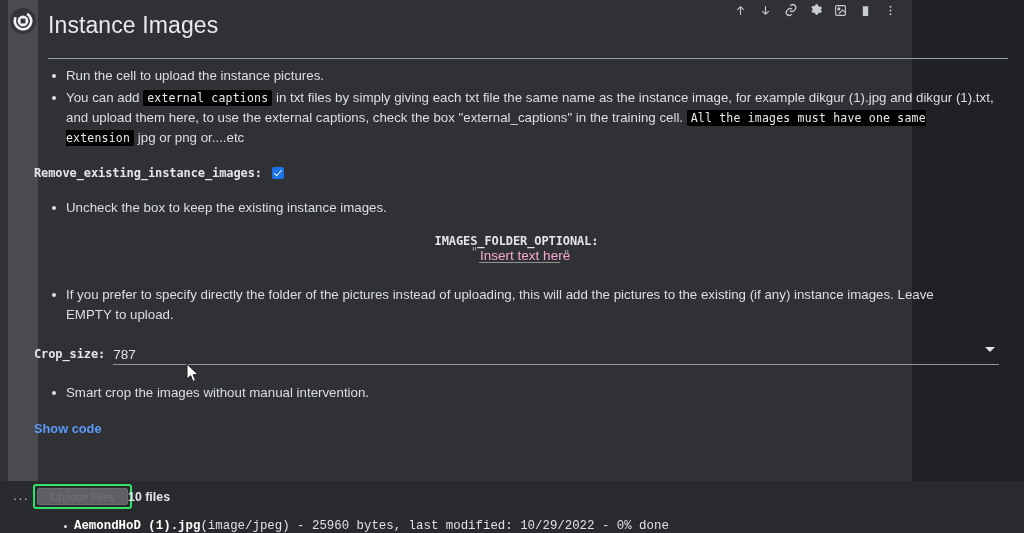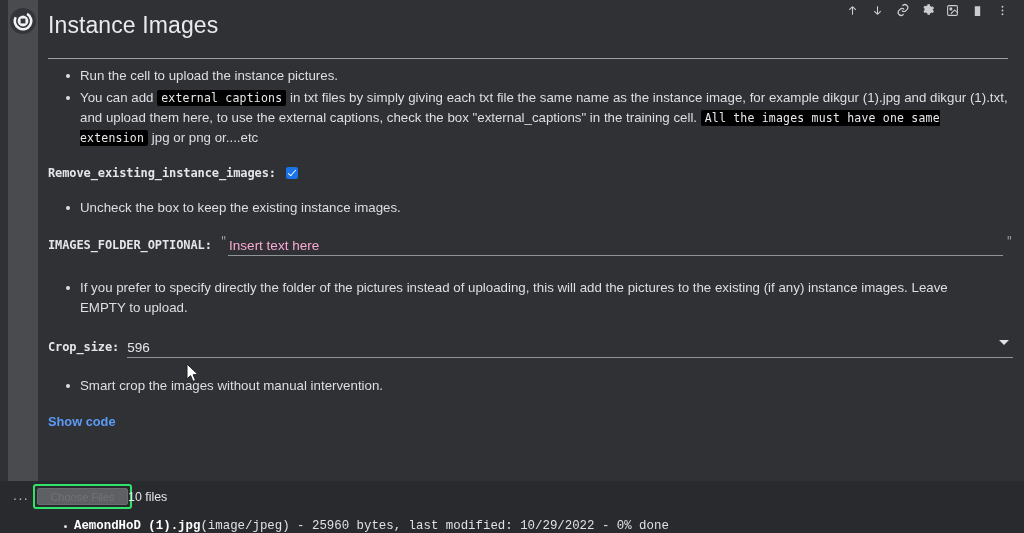--- a/index.html
+++ b/index.html
@@ -5,21 +5,21 @@
   * { box-sizing: border-box; }
   html, body {
     margin: 0; padding: 0;
     width: 1024px; height: 533px;
     overflow: hidden;
     background: #202124;
     font-family: "Liberation Sans", sans-serif;
   }
   #app {
     position: relative;
-    width: 1024px; height: 533px;
+    width: 912px; height: 533px;
     background: #303134;
   }
 
   
   .gutter {
     position: absolute;
     left: 8px; top: 0;
     width: 30px; height: 487px;
     background: #4a4b4e;
     border-radius: 0 0 2px 2px;
@@ -68,21 +68,21 @@
     width: 15px; height: 15px;
     display: flex; align-items: center; justify-content: center;
     color: #c9ccd1;
     cursor: pointer;
   }
   .tb-icon svg { display: block; }
 
   
   .content {
     position: absolute;
-    left: 48px; top: 66px;
+    left: 34px; top: 66px;
     width: 965px;
     color: #dcdfe3;
     font-size: 13.3px;
   }
 
   ul.bullets {
     margin: 0; padding: 0 0 0 32px;
     list-style: none;
   }
   ul.bullets li {
@@ -253,21 +253,21 @@
     justify-content: center;
     cursor: pointer;
     overflow: hidden;
     white-space: nowrap;
   }
   .files-count {
     position: absolute;
     left: 128px; top: 490px;
     color: #e4e6e9;
     font-size: 12.4px;
-    font-weight: 400;
+    font-weight: 700;
   }
   .file-list {
     position: absolute;
     left: 48px; top: 506px;
     margin: 12px; padding: 0 0 0 14px;
     list-style: none;
     font-family: Liberation Mono, monospace;
   }
   .file-list li {
     position: relative;
@@ -373,41 +373,41 @@
       <span class="field-label">Remove_existing_instance_images:</span>
       <span class="checkbox checked"></span>
     </div>
 
     <ul class="bullets" style="margin-top:18px;">
       <li>
         <span>Uncheck the box to keep the existing instance images.</span>
       </li>
     </ul>
 
-    <div class="form-row" style="margin-top:16px;">
+    <div class="form-row" style="margin-top:16px;flex-direction:column;">
       <span class="field-label">IMAGES_FOLDER_OPTIONAL:</span>
       <span class="text-field">
         <span class="quote left">"</span>
         <span class="placeholder">Insert text here</span>
         <span class="quote right">"</span>
         <span class="underline"></span>
       </span>
     </div>
 
     <ul class="bullets" style="margin-top:22px; width:935px;">
       <li>
         <span>If you prefer to specify directly the folder of the pictures instead of uploading, this will add the pictures to the existing (if any) instance images. Leave EMPTY to upload.</span>
       </li>
     </ul>
 
 
     <div class="form-row" style="margin-top:18px;">
       <span class="field-label">Crop_size:</span>
       <span class="select-field">
-        <span class="value">596</span>
+        <span class="value">787</span>
         <span class="chevron"></span>
         <span class="underline"></span>
       </span>
     </div>
 
     <ul class="bullets" style="margin-top:18px;">
       <li>
         <span>Smart crop the images without manual intervention.</span>
       </li>
     </ul>

